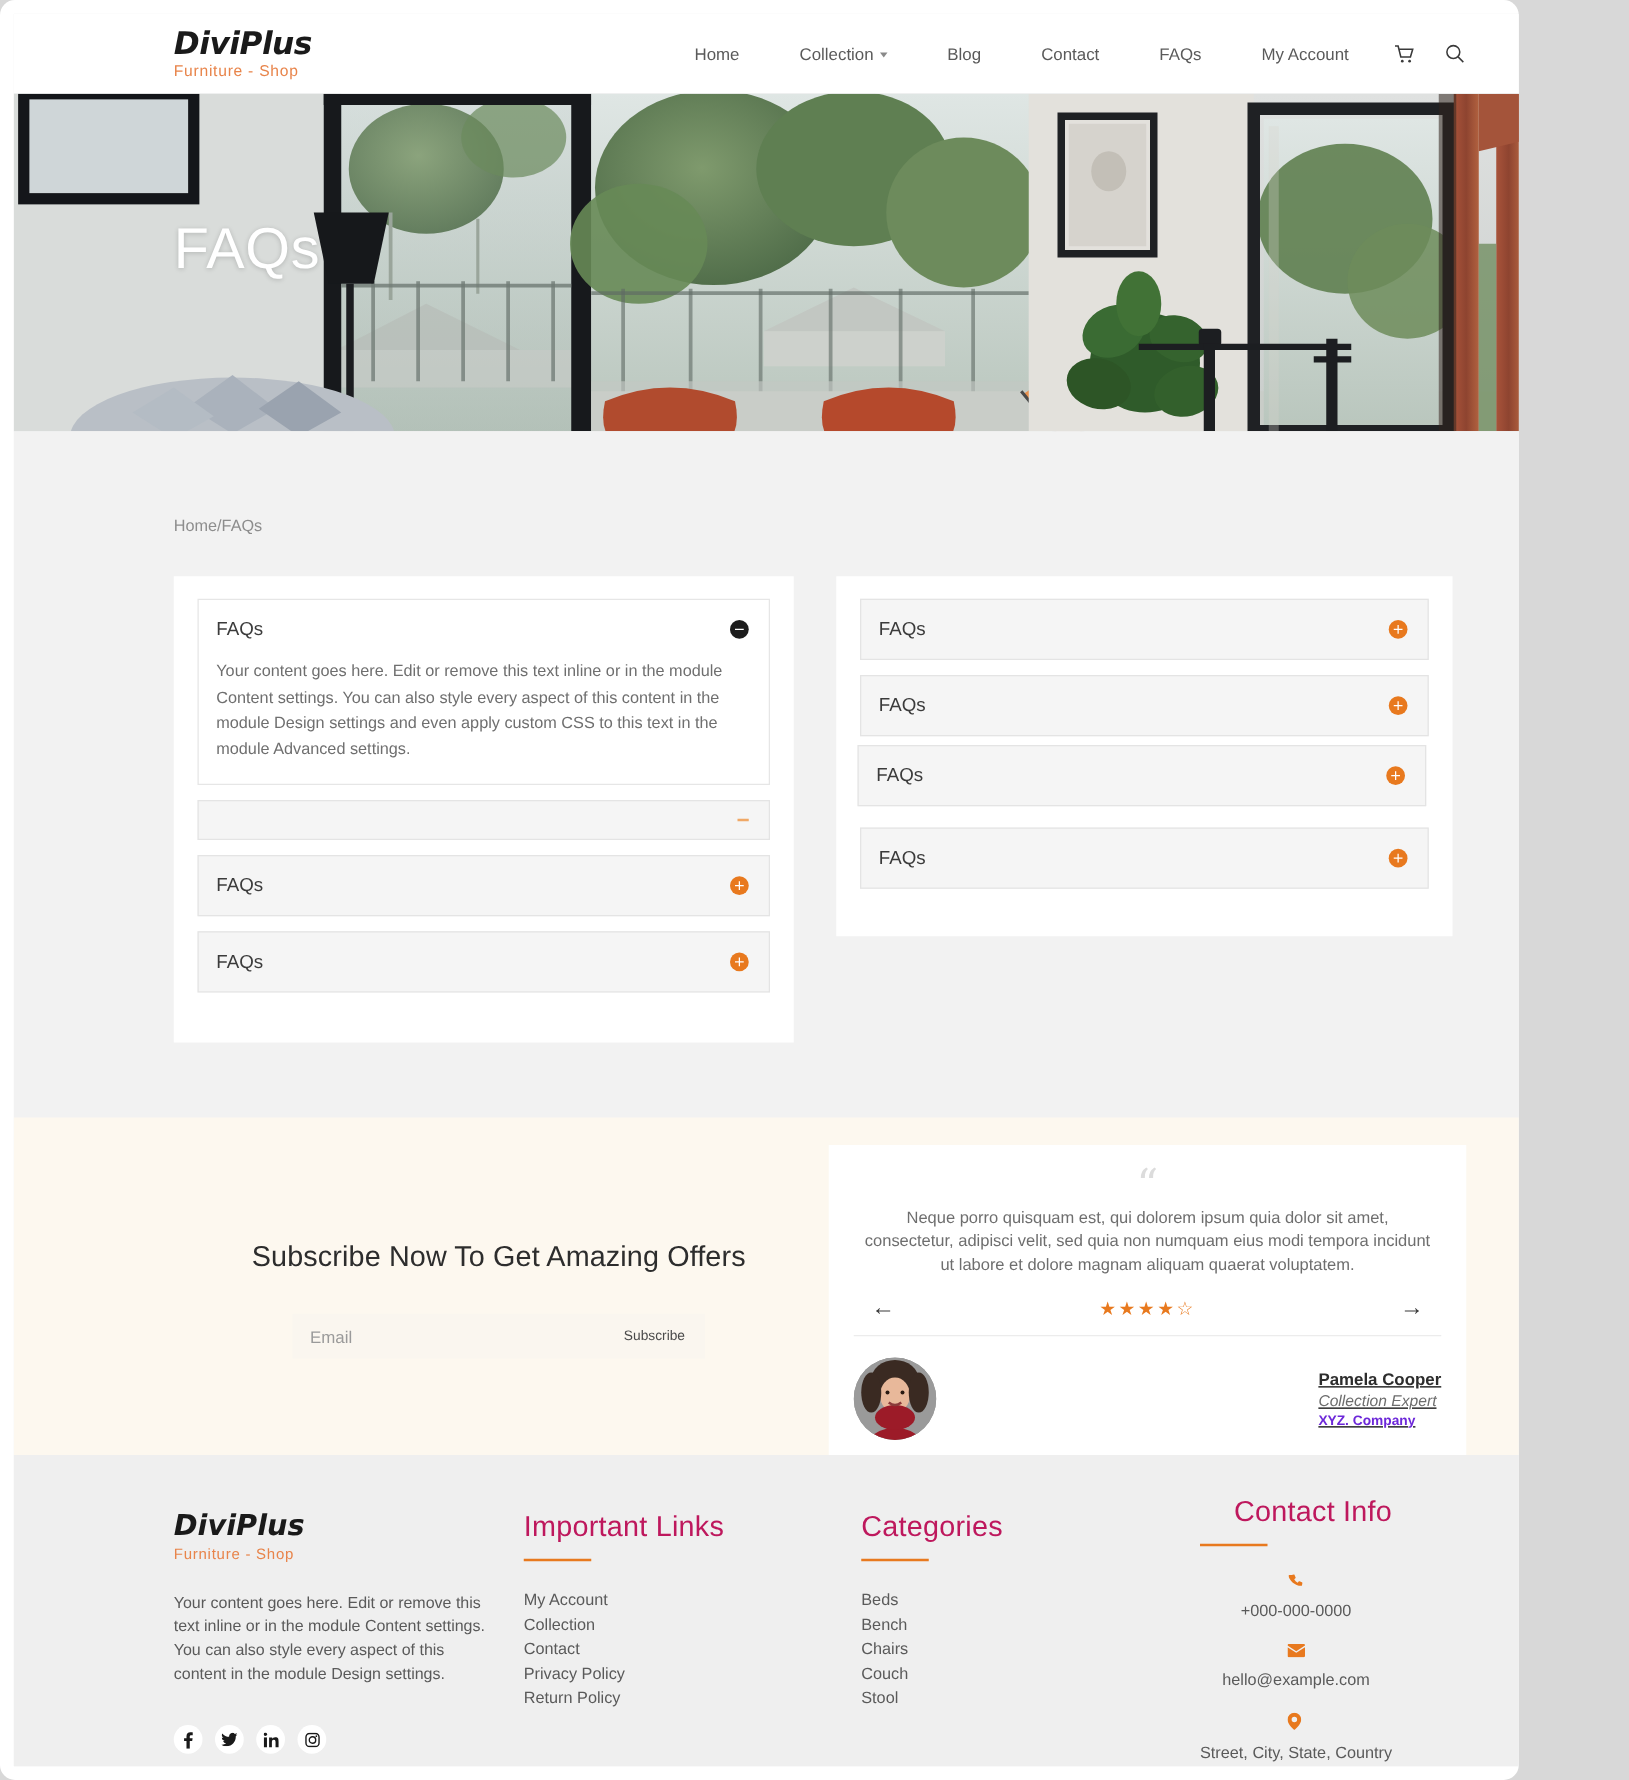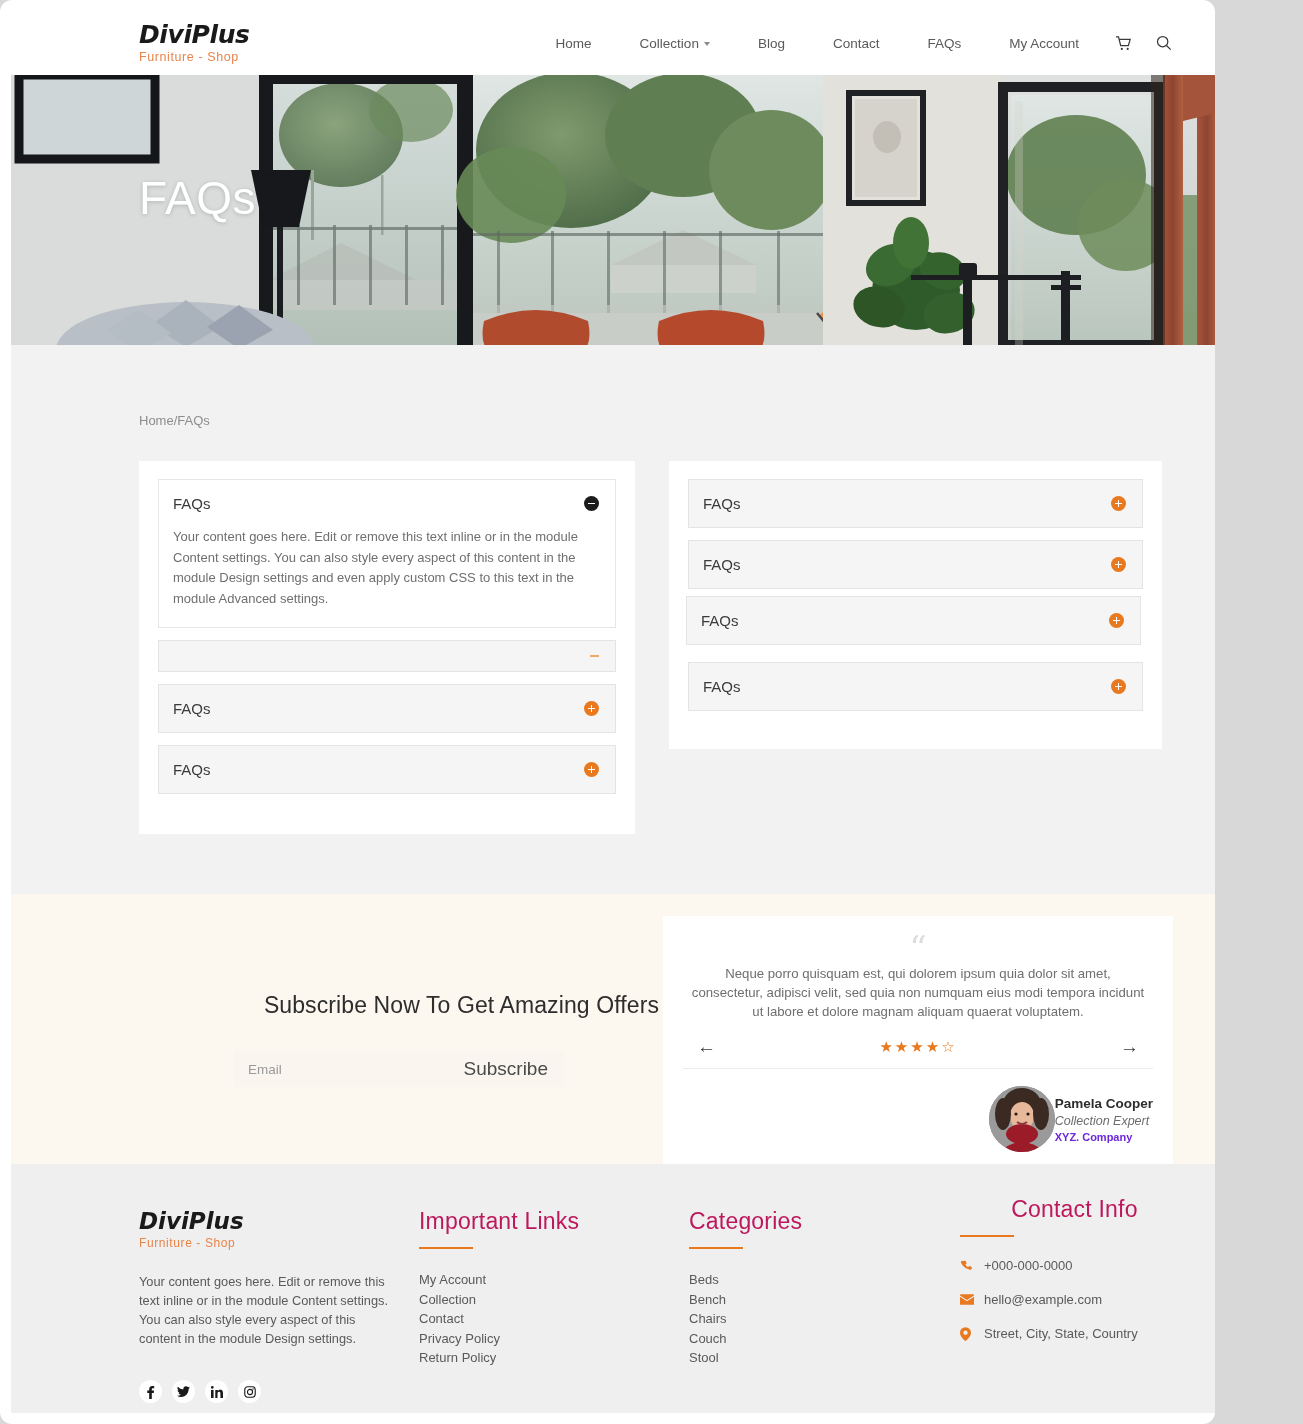--- a/index.html
+++ b/index.html
@@ -157,40 +157,40 @@
     display: flex; align-items: flex-start;
     position: relative;
     min-height: 270px;
   }
   .subscribe-block {
     width: 520px; margin-left: 128px;
     padding-top: 52px;
   }
   .subscribe-title {
     font-size: 23px; color: #2d2d2d; font-weight: 400;
-    letter-spacing: 0.1px; text-align: right;
+    letter-spacing: 0.1px; text-align: center;
     margin-bottom: 32px;
   }
   .subscribe-form {
     display: flex; align-items: center;
     background: #faf6ef;
     border: none; height: 36px;
     width: 330px; margin: 0 auto;
   }
   .subscribe-input {
     flex: 1; border: none; outline: none;
     background: transparent;
     font-size: 13.5px; color: #5e5e5e;
     padding: 0 14px;
     font-family: "Liberation Sans", sans-serif;
   }
   .subscribe-input::placeholder { color: #9a9a9a; }
   .subscribe-btn {
     border: none; background: transparent;
-    font-size: 19px; color: #4a4a4a;
+    font-size: 11px; color: #4a4a4a;
     padding: 0 16px 0 8px; cursor: pointer;
     font-family: "Liberation Sans", sans-serif;
   }
   .testimonial-card {
     position: absolute; left: 652px; top: 22px;
     width: 510px; background: #ffffff;
     padding: 22px 20px 8px 20px;
   }
   .quote-mark {
     text-align: center; color: #dcdcdc;
@@ -203,22 +203,22 @@
     text-align: center; padding: 0 8px;
   }
   .stars-row {
     display: flex; align-items: center; justify-content: space-between;
     margin-top: 16px; padding: 0 14px 12px 14px;
     border-bottom: 1px solid #ececec;
   }
   .stars { font-size: 15px; color: #e8791e; letter-spacing: 2px; }
   .arrow-btn { font-size: 19px; color: #3a3a3a; cursor: pointer; line-height: 1; }
   .author-row {
-    display: flex; align-items: center; justify-content: flex-end;
-    padding: 17px 0 18px 0;
+    display: flex; align-items: center; justify-content: space-between;
+    padding: 17px 0 18px 0; text-decoration: underline;
   }
   .avatar {
     width: 66px; height: 66px; border-radius: 50%;
     overflow: hidden; flex: 0 0 auto;
     background: #8d8d8d; position: relative;
   }
   .author-name { font-size: 13.5px; font-weight: bold; color: #2d2d2d; }
   .author-role { font-size: 12.5px; font-style: italic; color: #6d6d6d; margin-top: 3px; }
   .author-company { font-size: 11px; font-weight: bold; color: #6d28d9; margin-top: 3px; }
 
@@ -256,20 +256,21 @@
   }
   .f-underline {
     width: 54px; height: 2px; background: #e8791e;
     margin-top: 12px; margin-bottom: 21px;
   }
   .f-link { font-size: 13px; color: #5a5a5a; line-height: 19.5px; cursor: pointer; }
   .f-contact-item {
     display: flex; align-items: center; gap: 10px;
     font-size: 13px; color: #5a5a5a;
     margin-bottom: 19px;
+    flex-direction: column;
   }
   .c-icon { color: #e8791e; width: 14px; display:flex; align-items:center; }
 </style>
 </head>
 <body>
 
 <div class="browser-frame">
 <div class="page">
 
   <div class="header">

